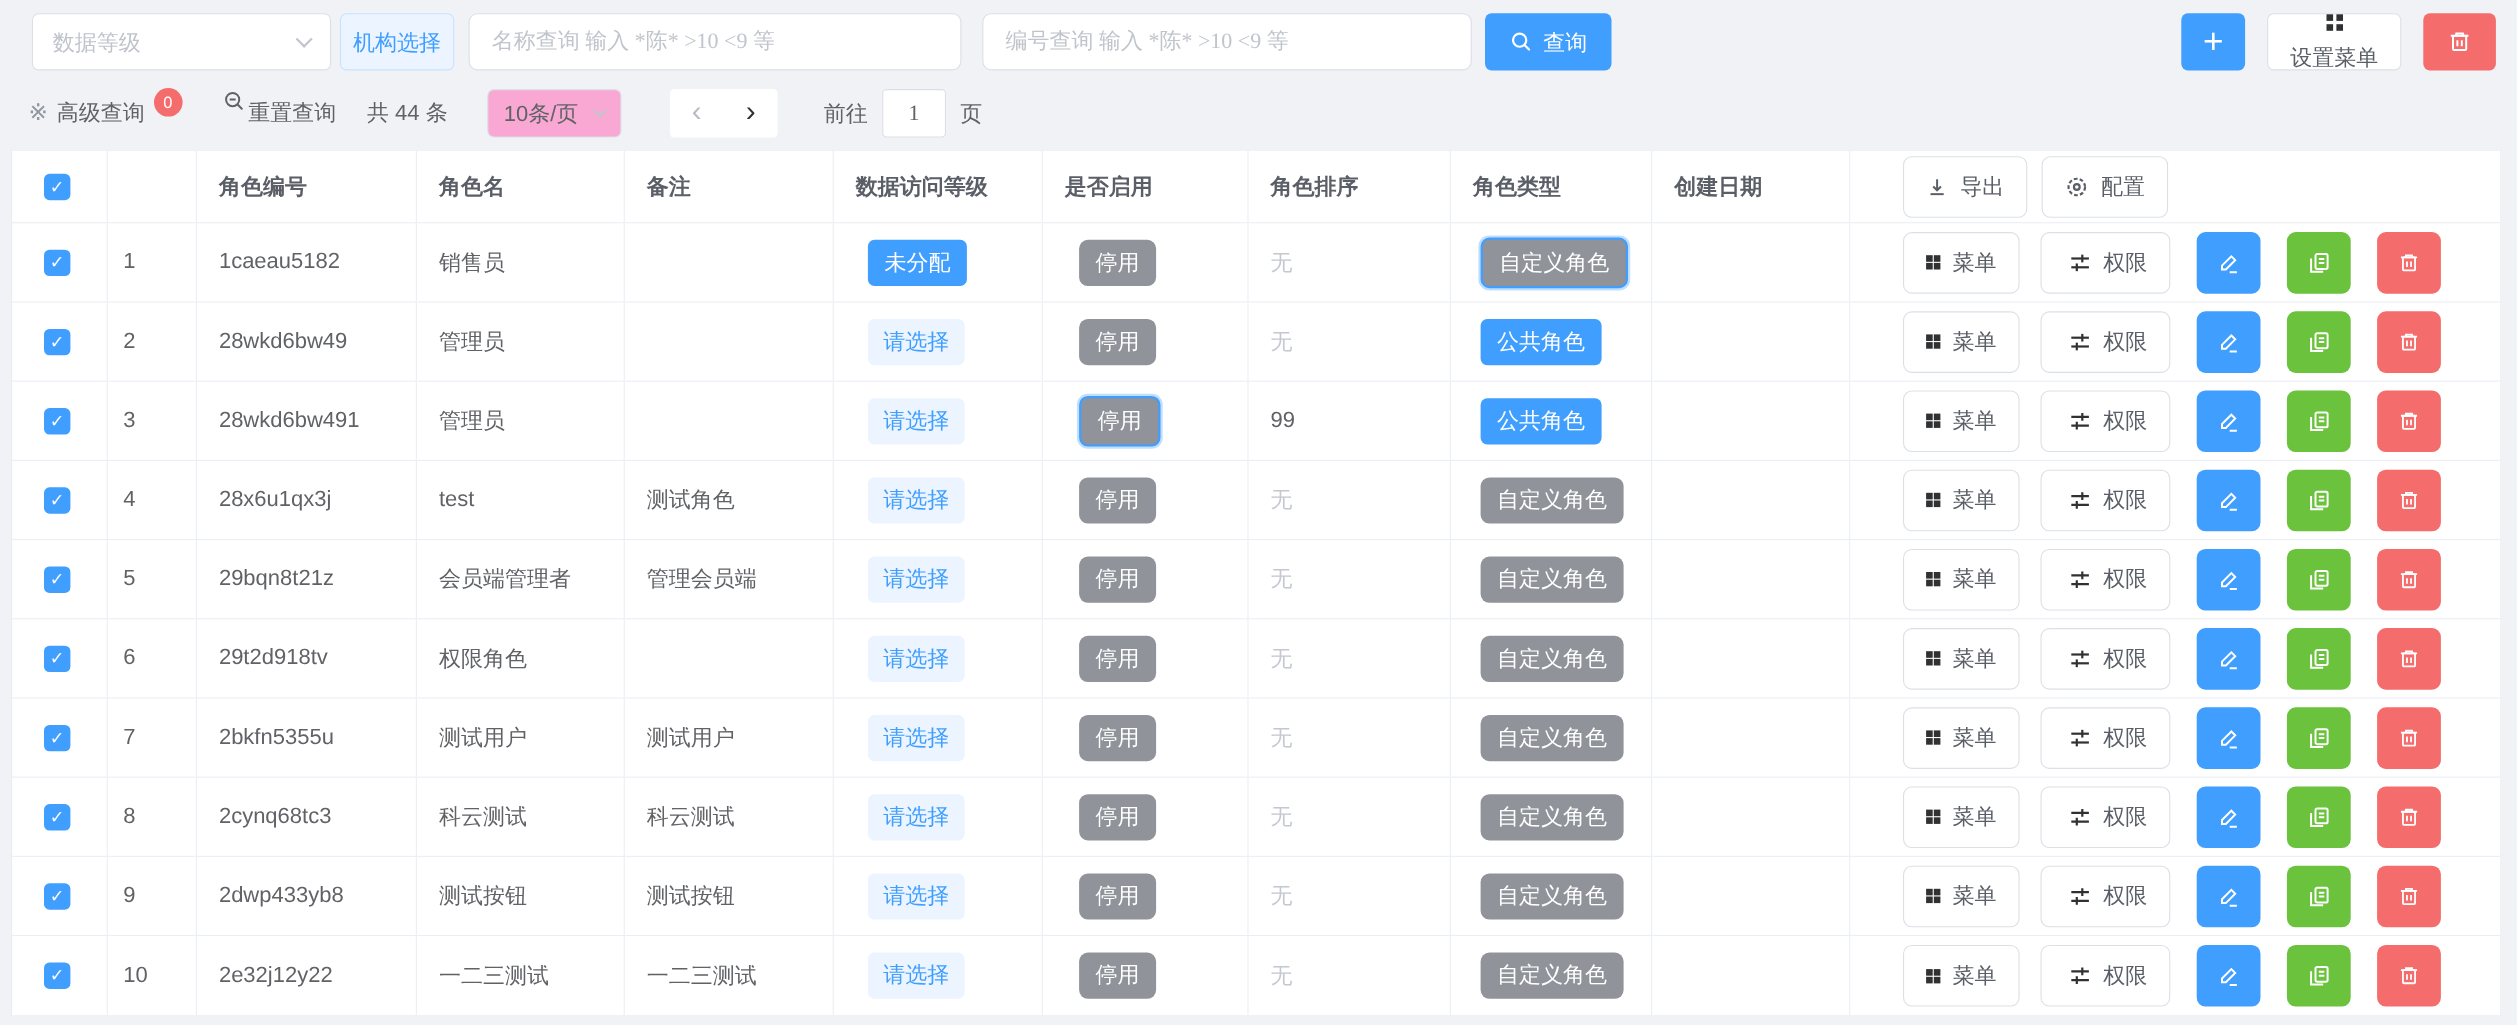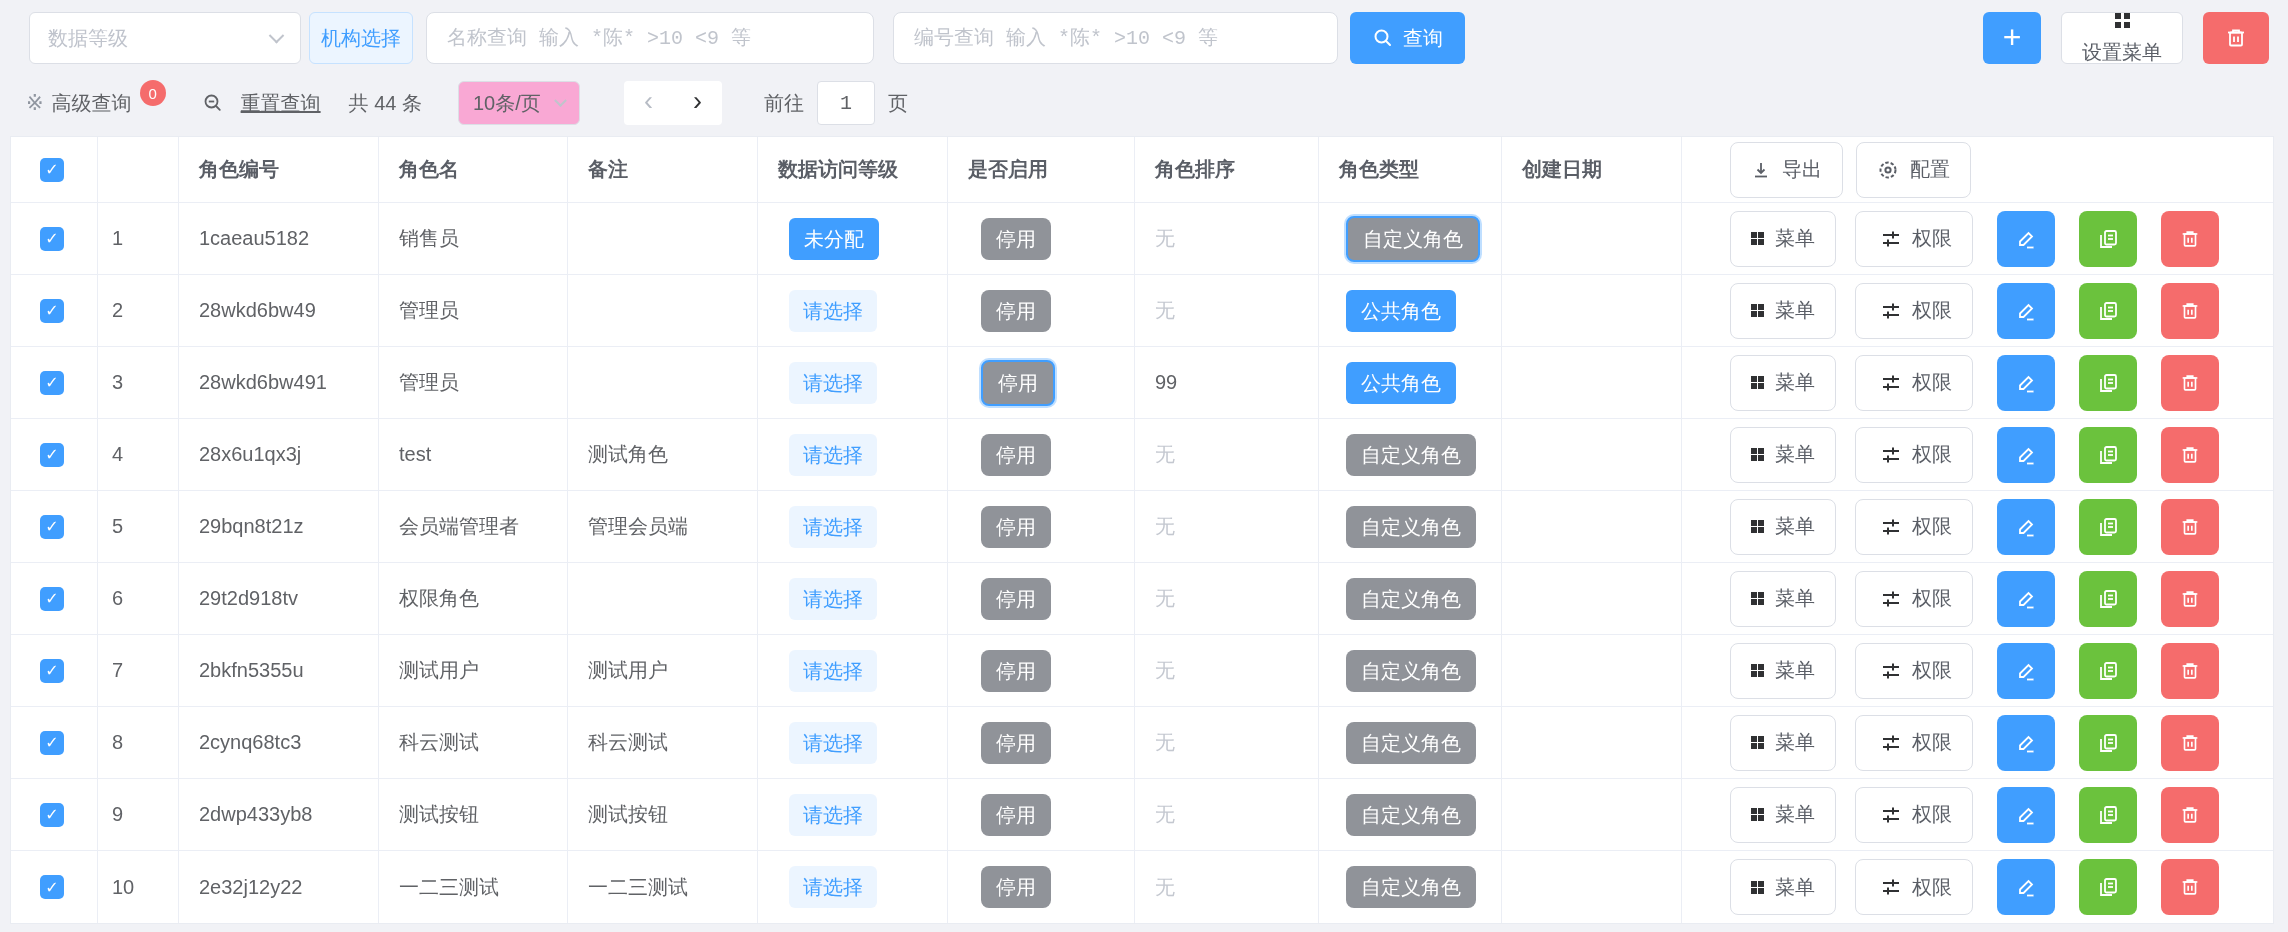--- a/index.html
+++ b/index.html
@@ -4,21 +4,21 @@
 <style>
   * { box-sizing: border-box; }
   html,body { margin:0; padding:0; }
   body {
     width:2288px; height:932px; overflow:hidden;
     background:#f1f2f6;
     font-family:"Liberation Sans","DejaVu Sans",sans-serif;
     font-size:20px; color:#606266;
   }
   button { font-family:inherit; cursor:pointer; }
-  input { font-family:Liberation Mono, monospace; outline:none; }
+  input { font-family:Liberation Serif, serif; outline:none; }
 
   
   .toolbar1 { display:flex; align-items:center; margin:12px 19px 0 29px; height:52px; }
   .select-box {
     width:272px; height:52px; background:#fff; border:1px solid #dcdfe6; border-radius:6px;
     display:flex; align-items:center; justify-content:space-between; padding:0 18px; color:#bfc3cc;
   }
   .chev { width:11px; height:11px; border-right:2px solid #c0c4cc; border-bottom:2px solid #c0c4cc;
           transform:rotate(45deg) translate(-2px,-2px); }
   .btn-org { margin-left:8px; width:104px; height:52px; background:#ecf5ff; border:1px solid #c6e2ff;
@@ -38,21 +38,21 @@
   .btn-del-top { width:66px; height:52px; background:#F56C6C; border:none; border-radius:6px;
                  display:flex; align-items:center; justify-content:center; }
 
   
   .toolbar2 { display:flex; align-items:center; margin:17px 18px 0 26px; height:44px; }
   .adv { display:flex; align-items:flex-start; gap:8px; color:#606266; }
   .adv-icon { color:#9096a0; font-size:21px; line-height:44px; }
   .adv-label, .reset-label { line-height:44px; }
   .badge-count { min-width:26px; height:26px; border-radius:13px; background:#F56C6C; color:#fff;
                  font-size:15px; display:flex; align-items:center; justify-content:center; margin-top:-1px; }
-  .reset { margin-left:36px; display:flex; align-items:center; gap:17px;text-decoration:underline; }
+  .reset { margin-left:36px; display:flex; gap:2px; }
   .total { margin-left:28px; line-height:44px; }
   .size-select { margin-left:36px; width:122px; height:44px; background:#f9a8d4; border:1px solid #dcdfe6;
                  border-radius:6px; display:flex; align-items:center; justify-content:space-between;
                  padding:0 14px; color:#606266; }
   .size-select .chev { width:9px; height:9px; }
   .pager { margin-left:44px; width:98px; height:44px; background:#fff; border-radius:4px; display:flex; }
   .pager-btn { flex:1; display:flex; align-items:center; justify-content:center; font-size:27px;
                background:none; border:none; padding-bottom:4px; }
   .pager-prev { color:#b7bcc5; }
   .pager-next { color:#303133; }

